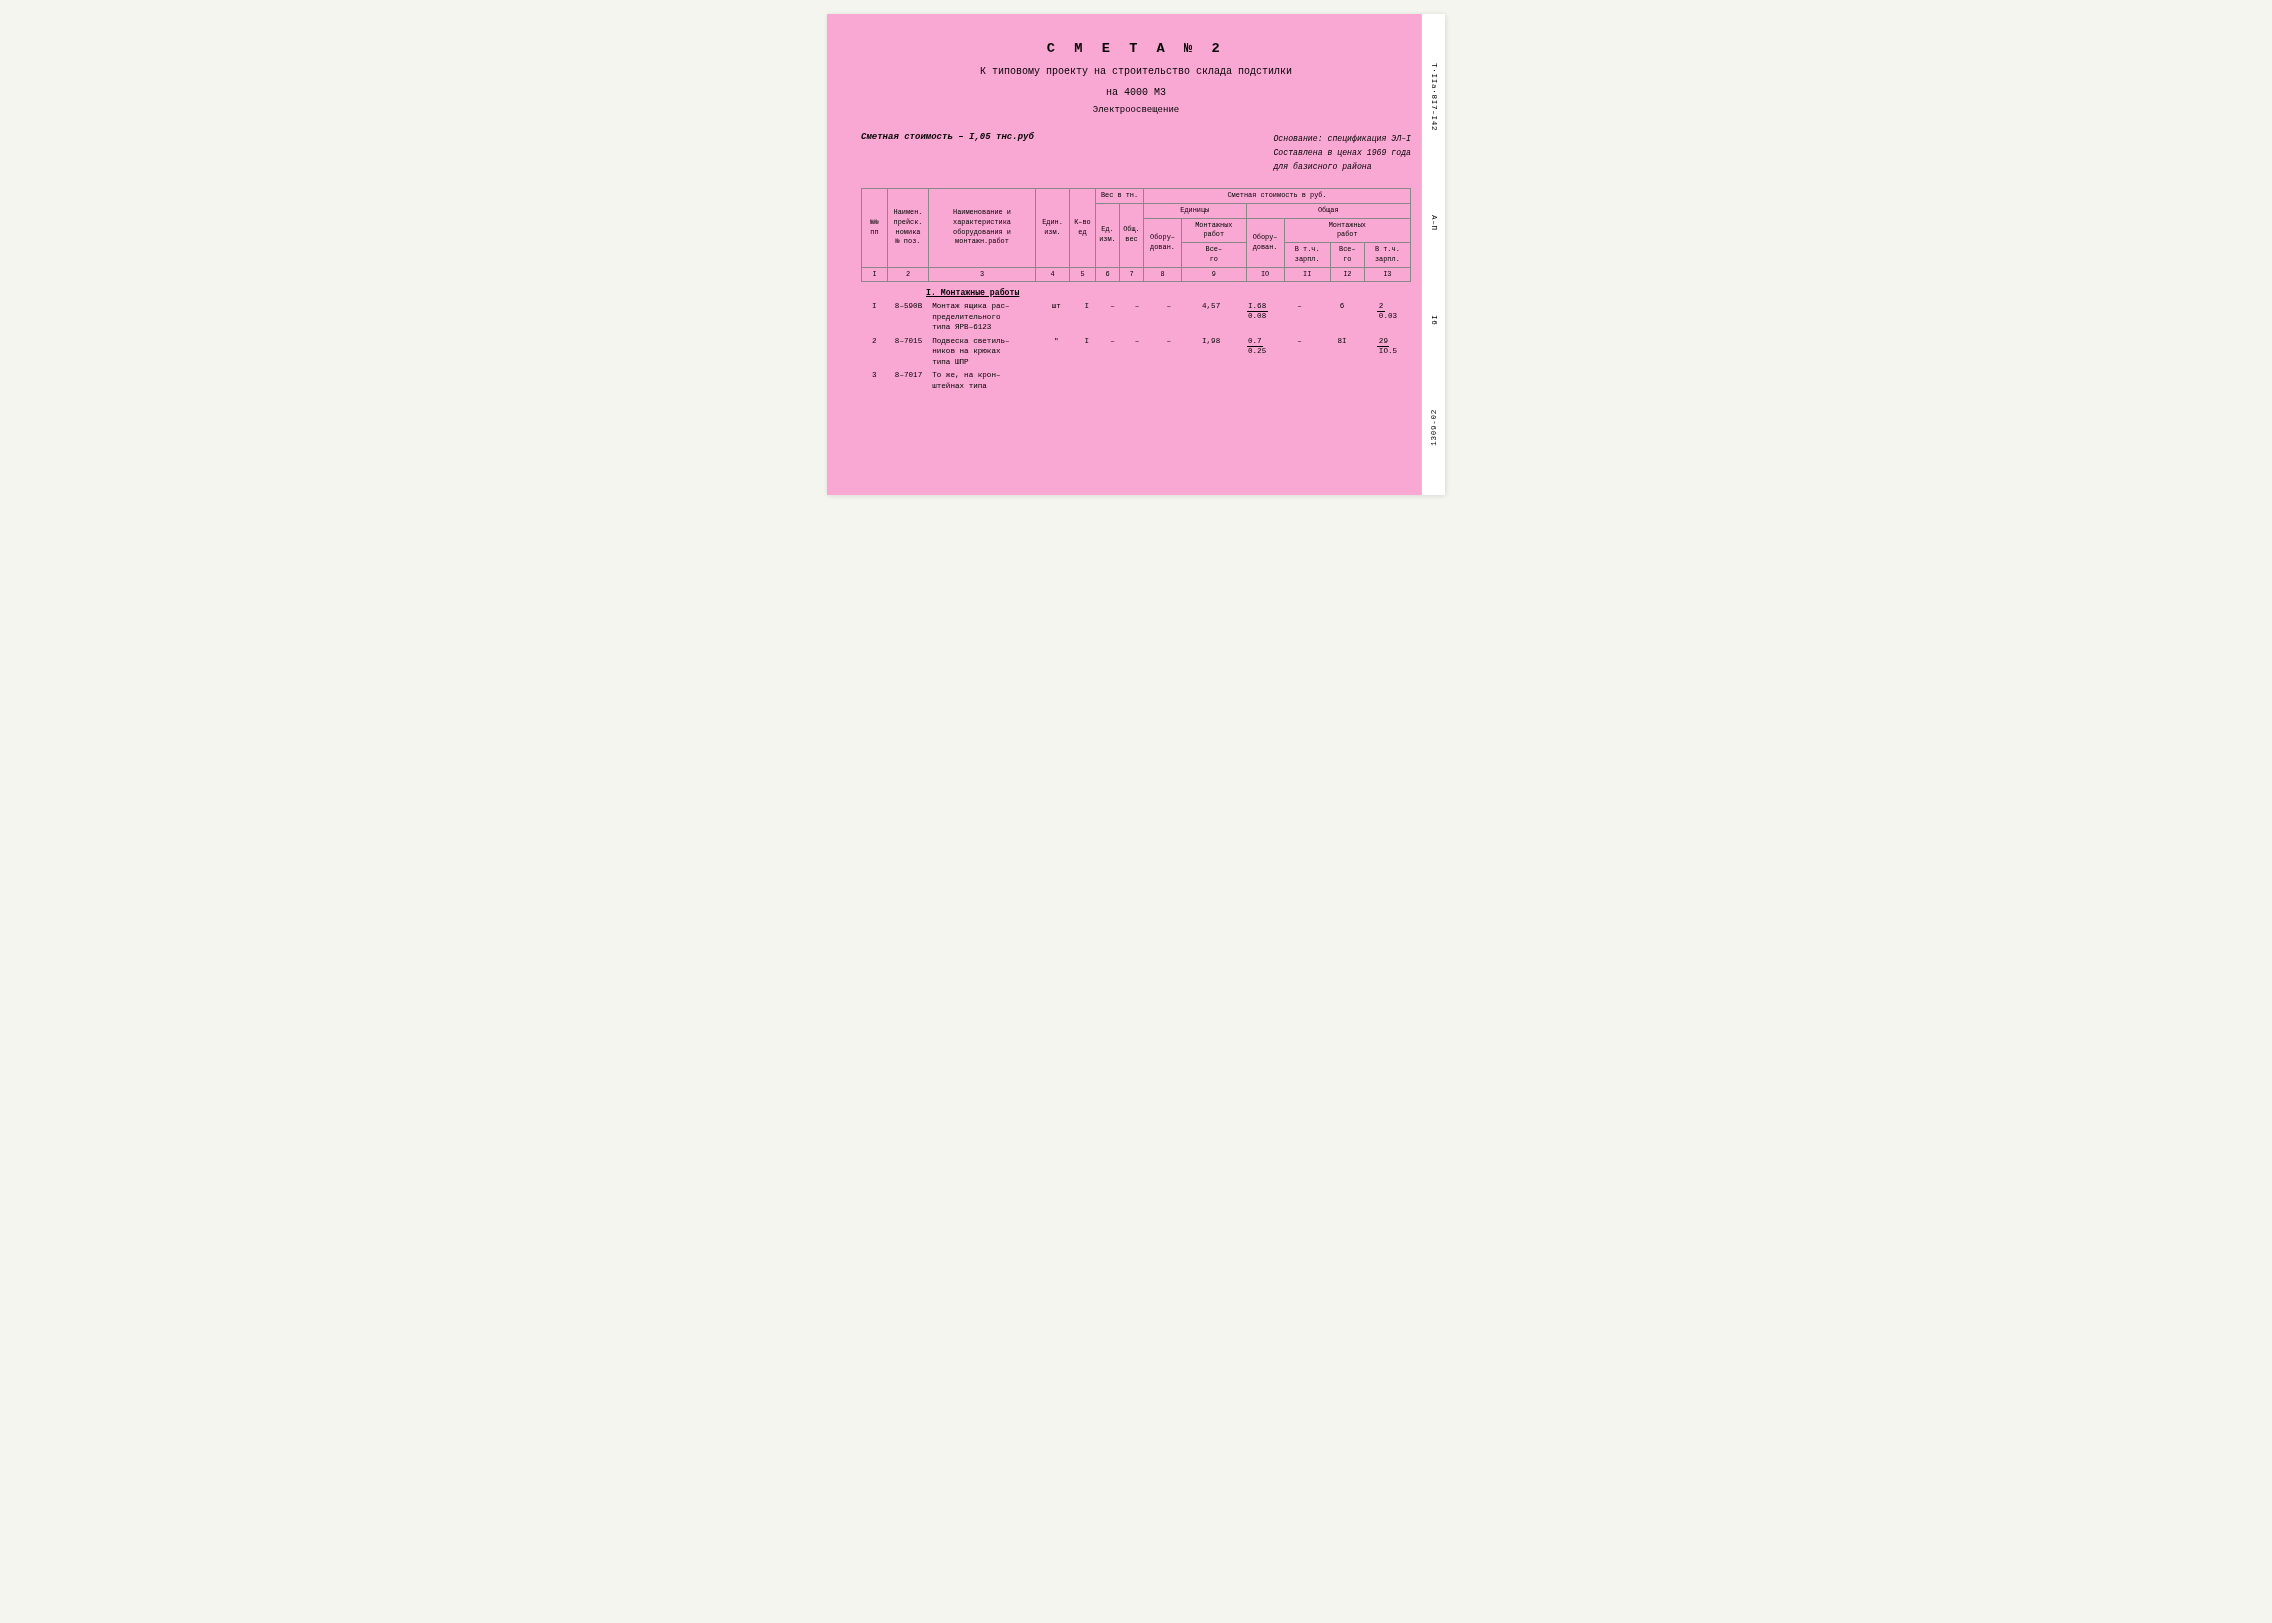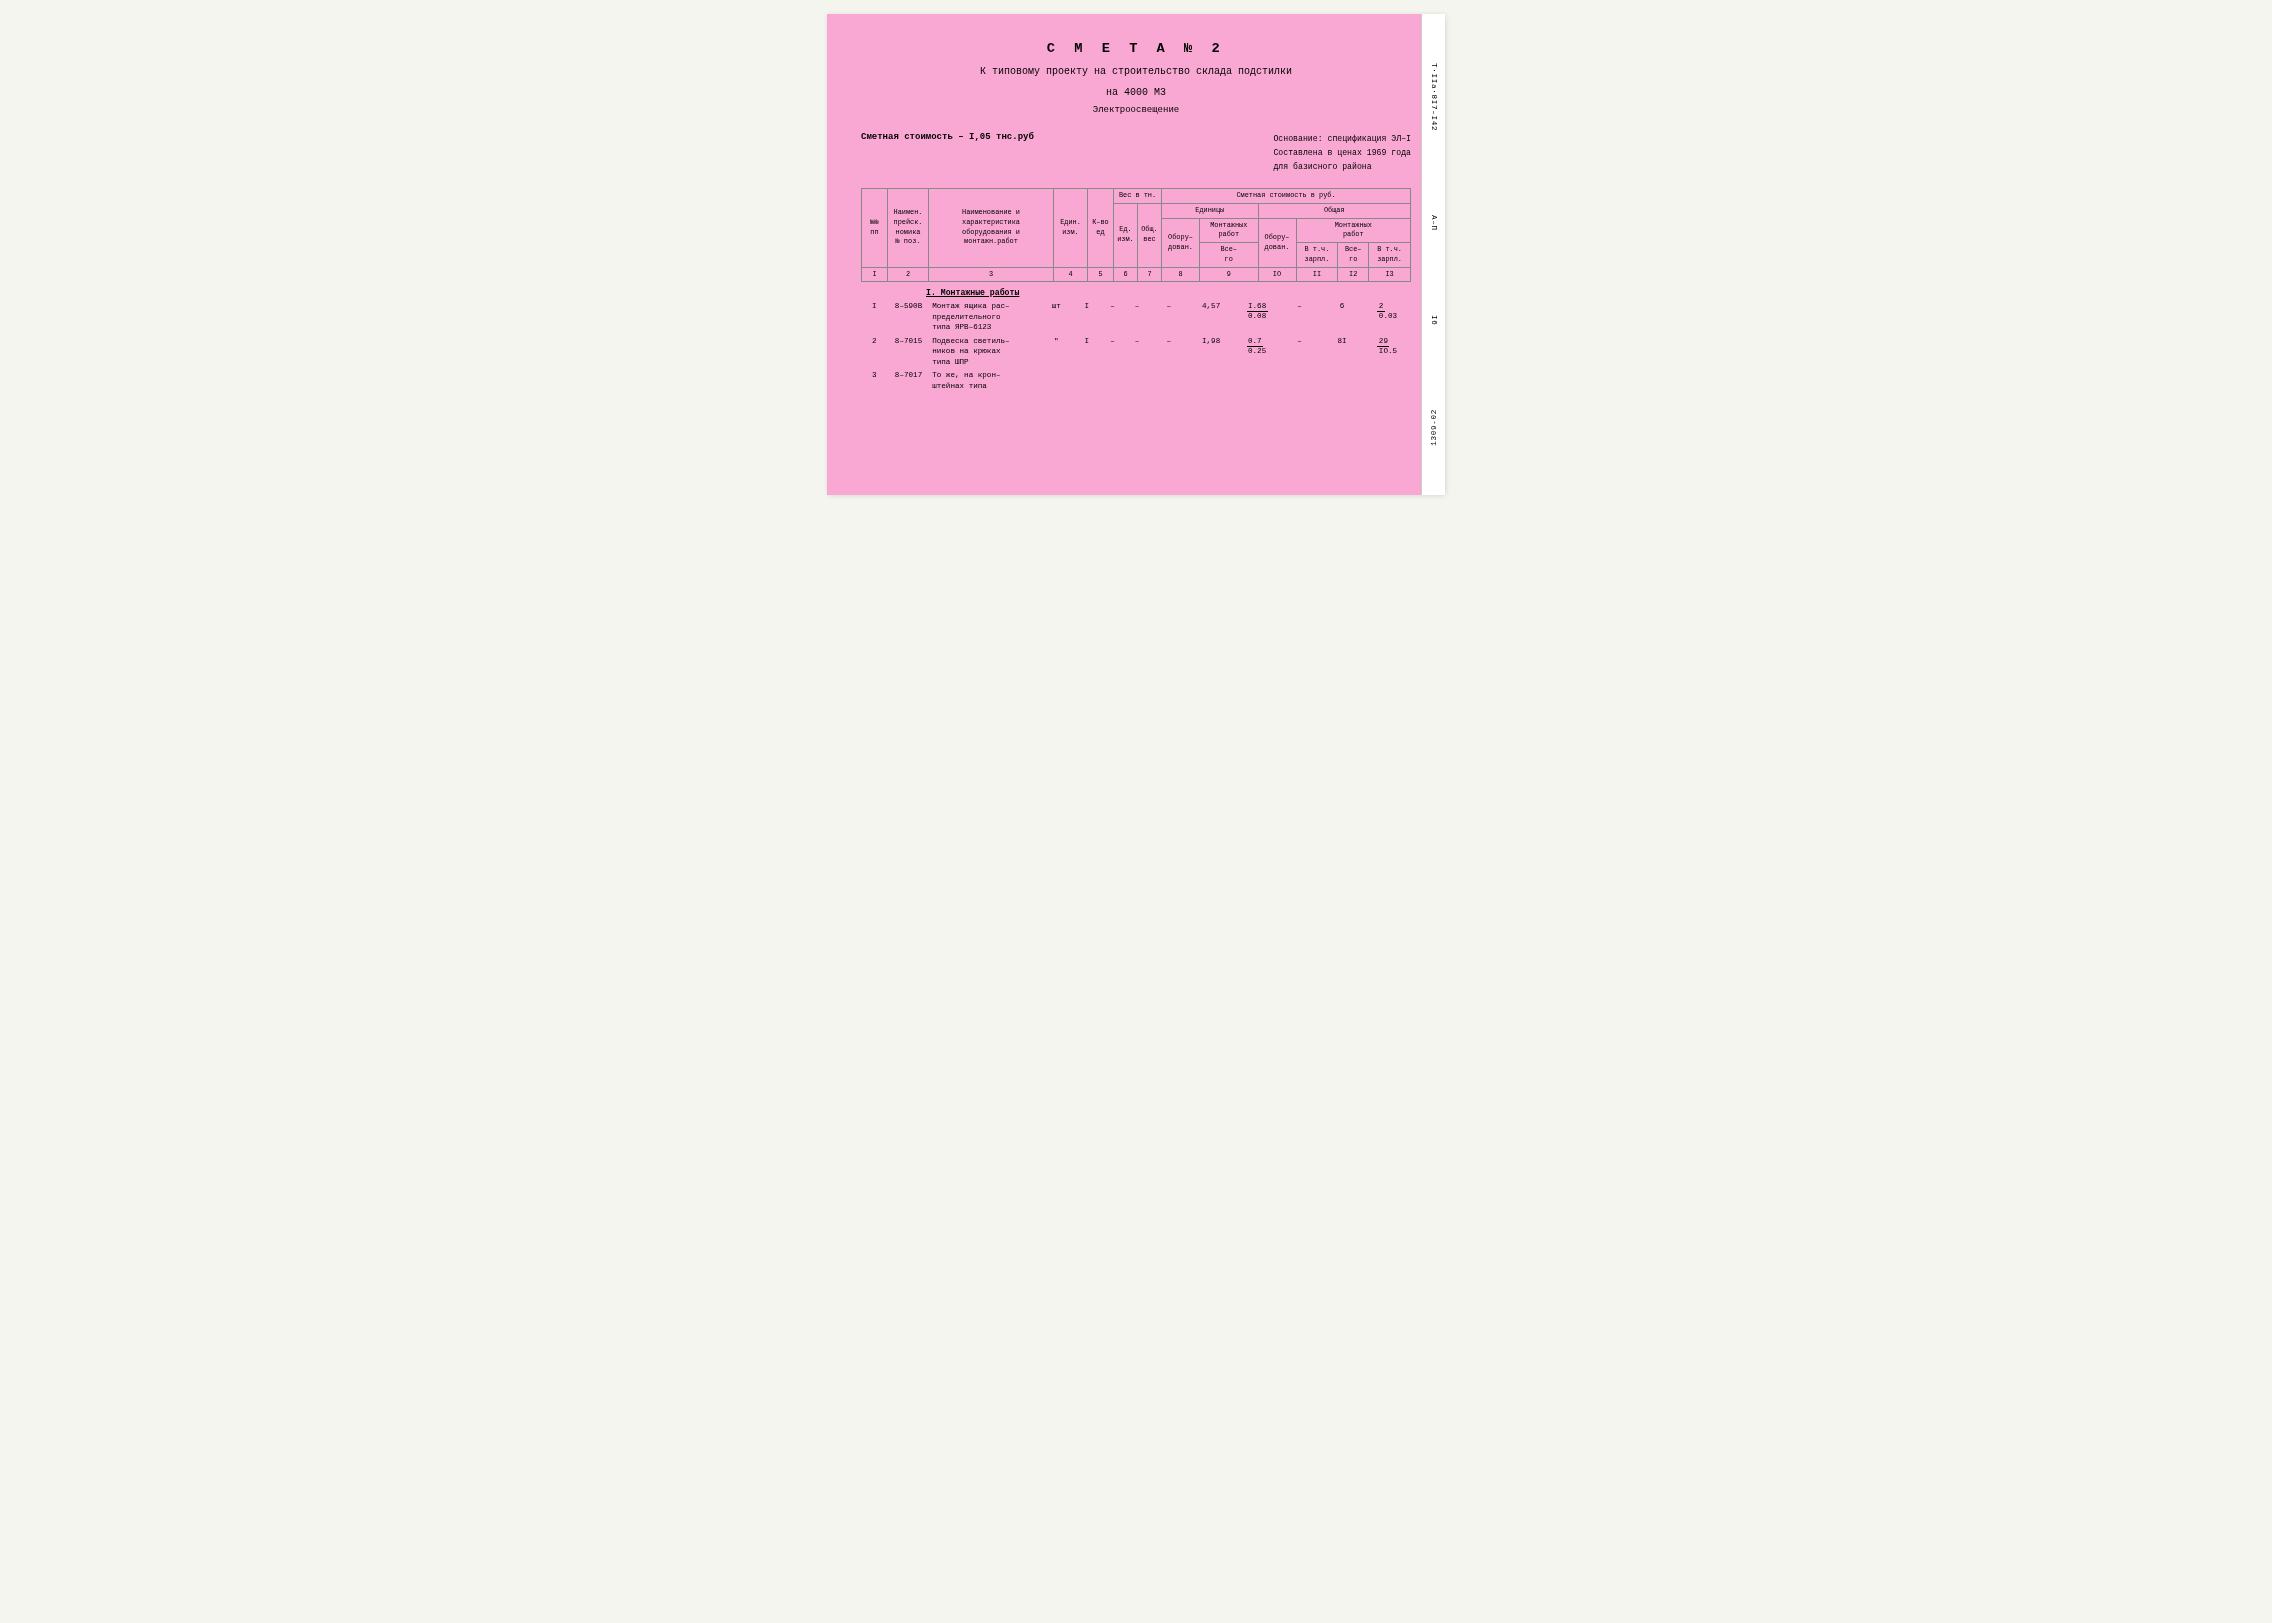--- a/index.html
+++ b/index.html
@@ -86,20 +86,21 @@
       text-align: center;
       margin-bottom: 17px;
     }
 
     .info-row {
       display: flex;
       justify-content: space-between;
       align-items: flex-start;
       margin-bottom: 13.7px;
       margin-top: 6px;
+      font-style: italic;
     }
 
     .cost-block {
       font-size: 9px;
       font-family: 'Courier New', Courier, monospace;
       font-weight: bold;
     }
 
     .basis-block {
       font-size: 8.2px;
@@ -197,21 +198,21 @@
         <div>Составлена в ценах 1969 года</div>
         <div>для базисного района</div>
       </div>
     </div>
 
     <table class="header-table">
       <tbody>
         <tr>
           <td rowspan="4" style="width:26px; vertical-align:middle;">№№<br>пп</td>
           <td rowspan="4" style="width:41px; vertical-align:middle;">Наимен.<br>прейск.<br>номика<br>№ поз.</td>
-          <td rowspan="4" style="width:125px; vertical-align:middle;">Наименование и<br>характеристика<br>оборудования и<br>монтажн.работ</td>
+          <td rowspan="4" style="width:107px; vertical-align:middle;">Наименование и<br>характеристика<br>оборудования и<br>монтажн.работ</td>
           <td rowspan="4" style="width:34px; vertical-align:middle;">Един.<br>изм.</td>
           <td rowspan="4" style="width:26px; vertical-align:middle;">К–во<br>ед</td>
           <td colspan="2" style="width:48px;">Вес в тн.</td>
           <td colspan="6">Сметная стоимость в руб.</td>
         </tr>
         <tr>
           <td rowspan="3" style="width:24px;">Ед.<br>изм.</td>
           <td rowspan="3" style="width:24px;">Общ.<br>вес</td>
           <td colspan="2">Единицы</td>
           <td colspan="4">Общая</td>

